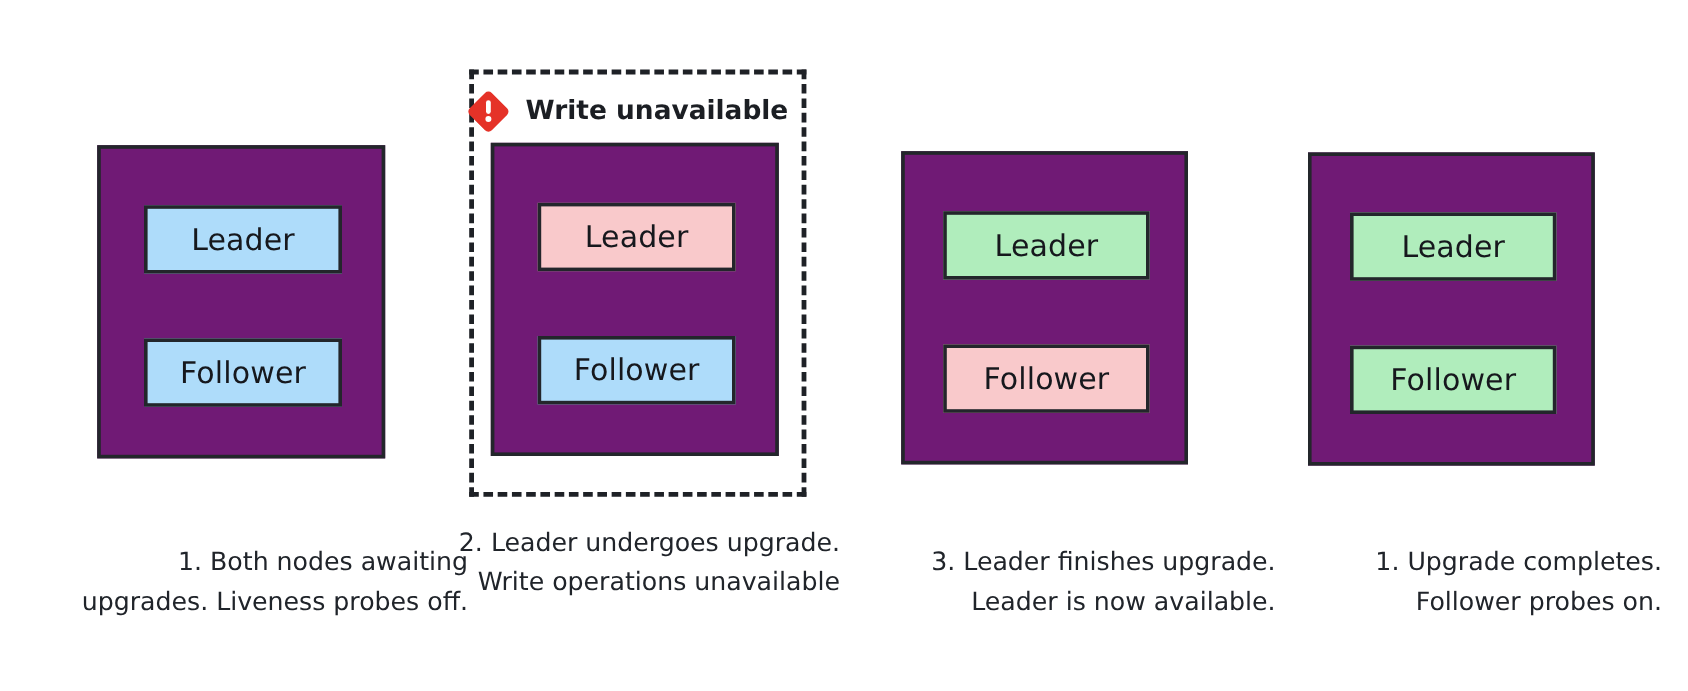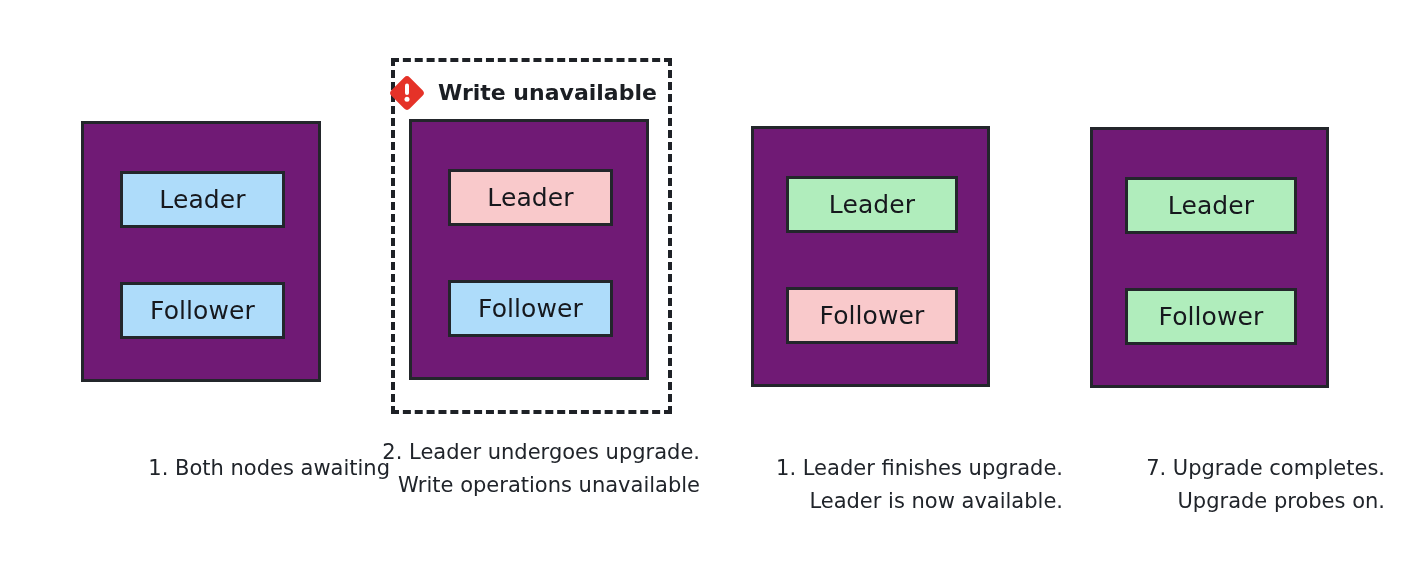--- a/index.html
+++ b/index.html
@@ -99,20 +99,21 @@
 <div class="canvas">
 
   <div class="panel" style="left:81px; top:121px; width:240px; height:261px;">
     <div class="node-box" style="left:0; top:0; width:240px; height:261px;">
       <div class="node blue" style="left:36px; top:47px; width:165px; height:57px;">Leader</div>
       <div class="node blue" style="left:36px; top:158px; width:165px; height:57px;">Follower</div>
     </div>
   </div>
   <div class="caption" style="left:10px; top:452px; width:380px;">
     <span class="cap-line">1. Both nodes awaiting</span>
+    <span class="cap-line">upgrades. Liveness probes off.</span>
   </div>
 
   <div class="alert-wrap" style="left:391px; top:58px; width:281px; height:356px;">
   </div>
   <div class="alert-head" style="left:388px; top:74px;font-weight:bold;">
     <span class="warn-icon">
       <svg width="38" height="38" viewBox="0 0 38 38" aria-hidden="true">
         <g transform="translate(19,19) rotate(45) translate(-13,-13)">
           <rect x="0" y="0" width="26" height="26" rx="4" ry="4" fill="#e53228"></rect>
         </g>
@@ -133,28 +134,28 @@
     <span class="cap-line">Write operations unavailable</span>
   </div>
 
   <div class="panel" style="left:751px; top:126px; width:239px; height:261px;">
     <div class="node-box" style="left:0; top:0; width:239px; height:261px;">
       <div class="node green" style="left:32px; top:47px; width:172px; height:57px;">Leader</div>
       <div class="node pink" style="left:32px; top:158px; width:172px; height:57px;">Follower</div>
     </div>
   </div>
   <div class="caption" style="left:718px; top:452px; width:345px;">
-    <span class="cap-line">1. Leader finishes upgrade.</span>
+    <span class="cap-line">3. Leader finishes upgrade.</span>
     <span class="cap-line">Leader is now available.</span>
   </div>
 
   <div class="panel" style="left:1090px; top:127px; width:239px; height:261px;">
     <div class="node-box" style="left:0; top:0; width:239px; height:261px;">
       <div class="node green" style="left:32px; top:47px; width:172px; height:57px;">Leader</div>
       <div class="node green" style="left:32px; top:158px; width:172px; height:57px;">Follower</div>
     </div>
   </div>
   <div class="caption" style="left:1055px; top:452px; width:330px;">
-    <span class="cap-line">7. Upgrade completes.</span>
-    <span class="cap-line">Upgrade probes on.</span>
+    <span class="cap-line">1. Upgrade completes.</span>
+    <span class="cap-line">Follower probes on.</span>
   </div>
 
 </div>
 
 </body></html>

